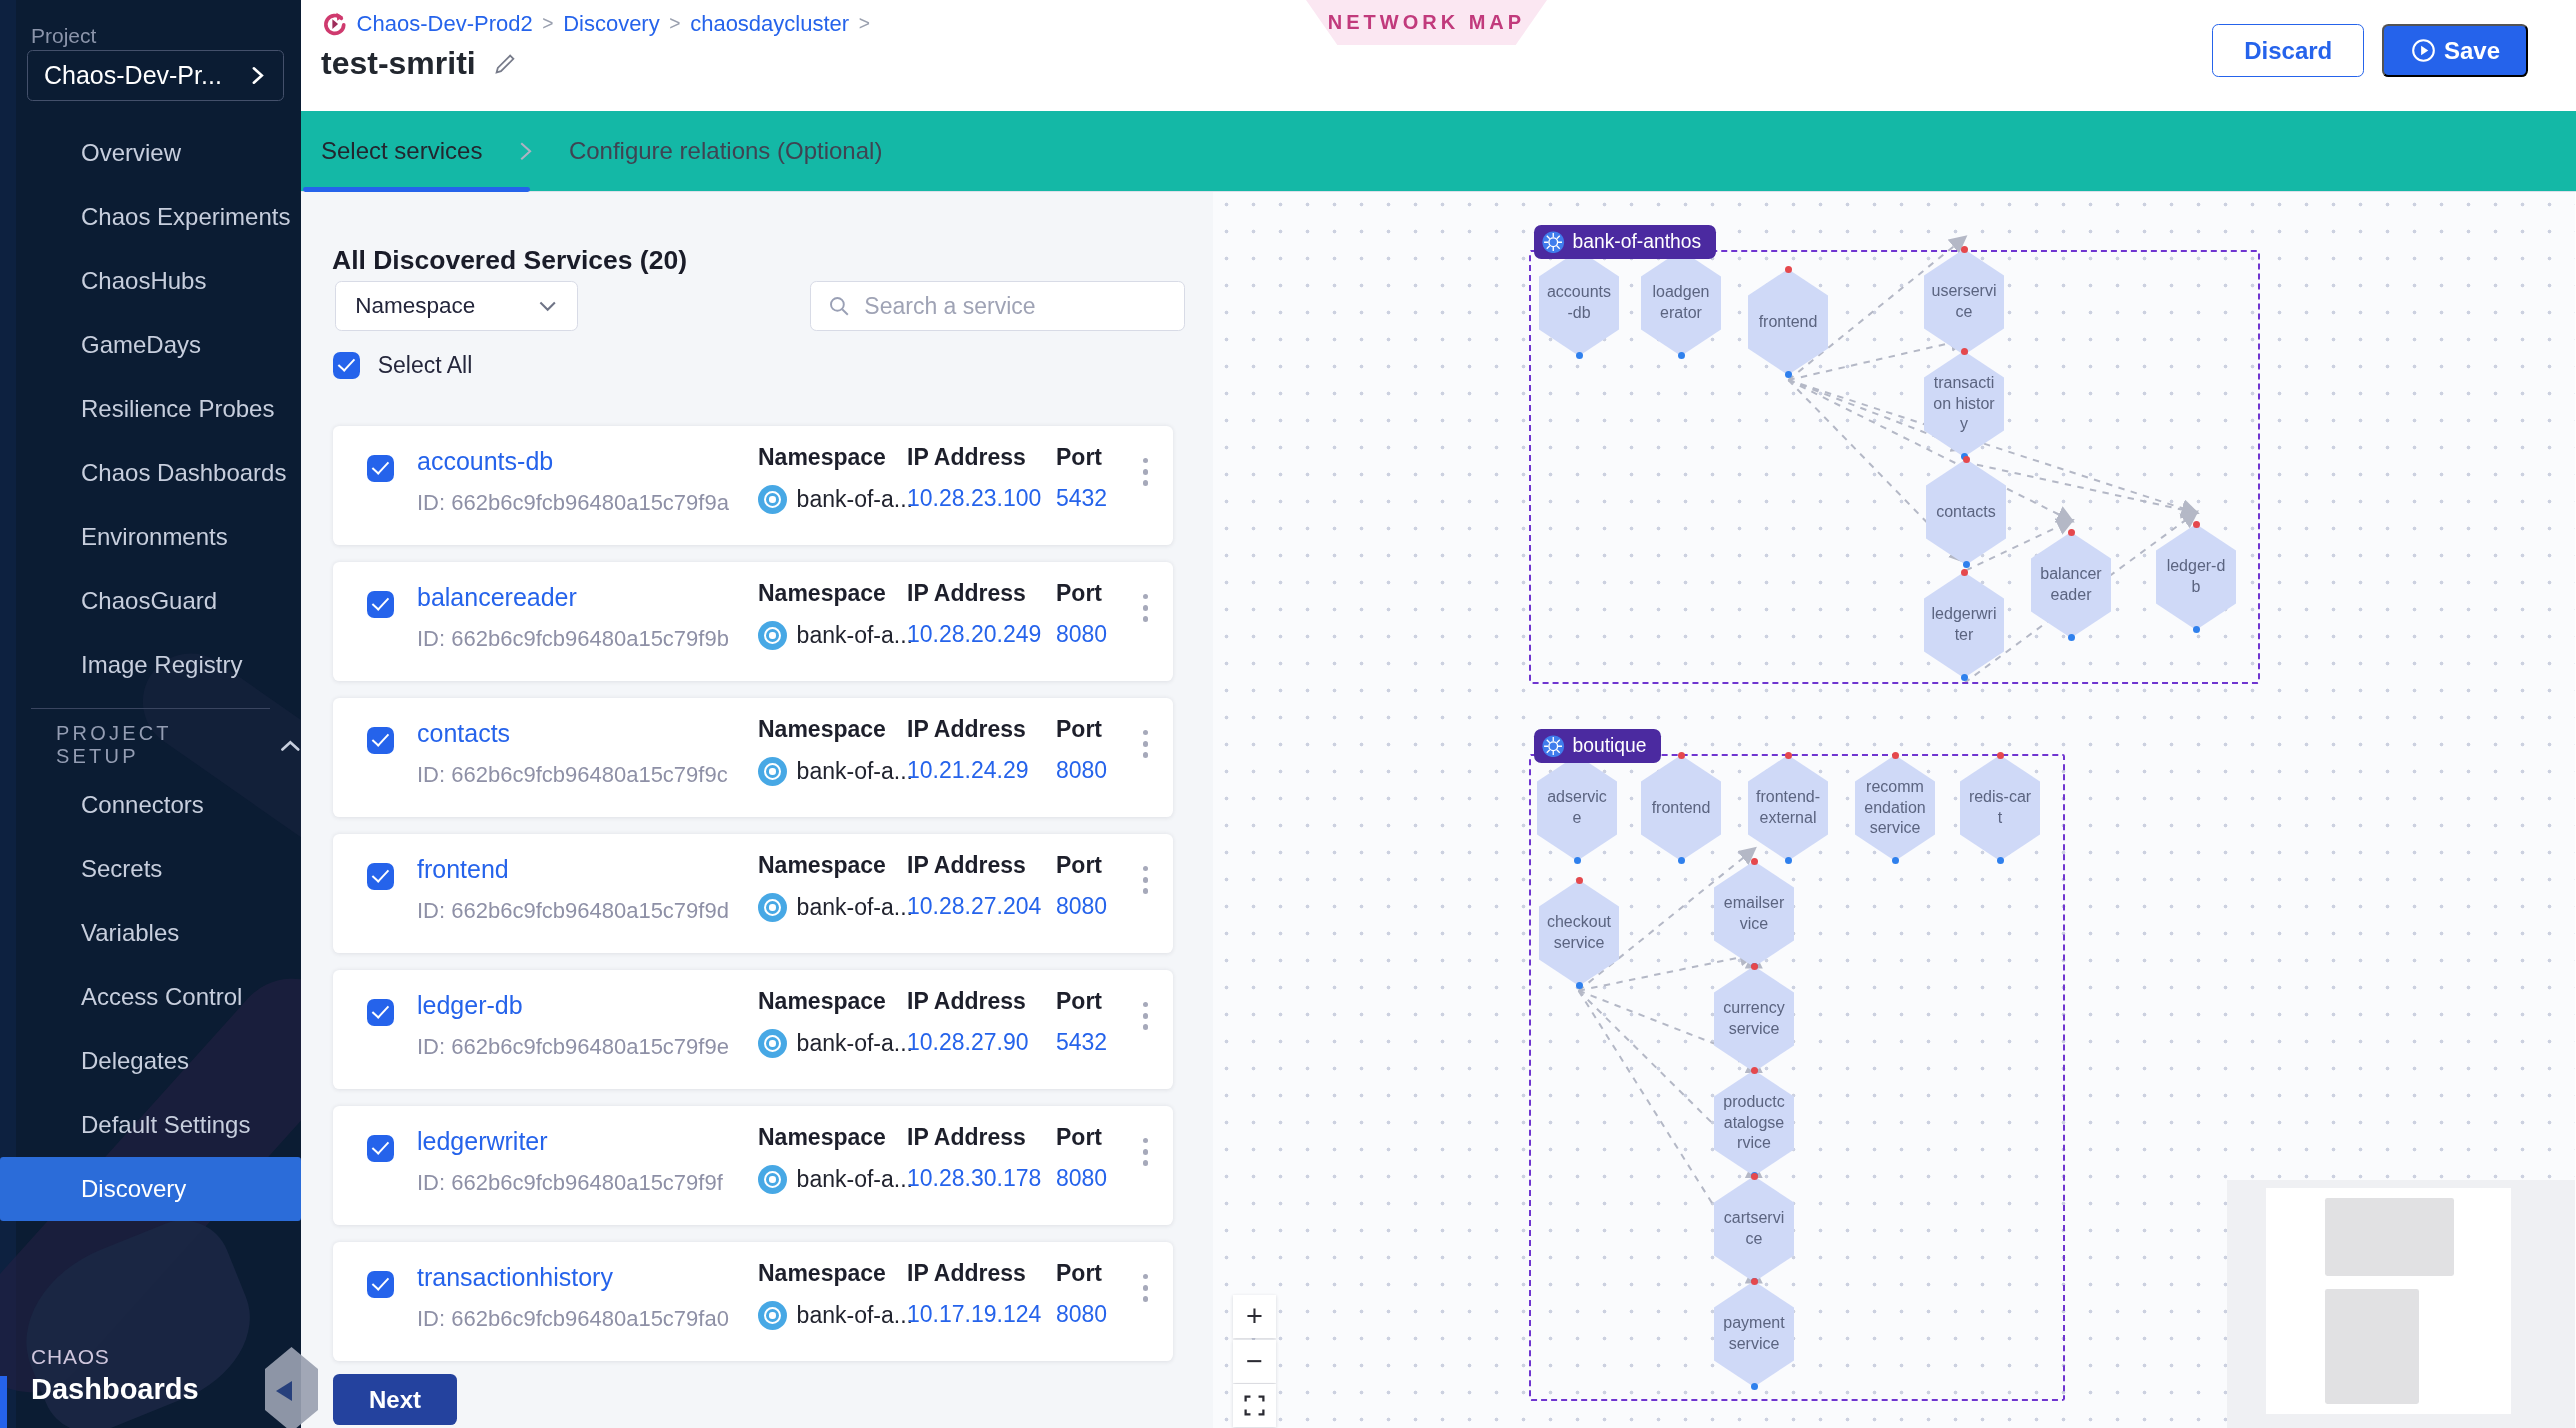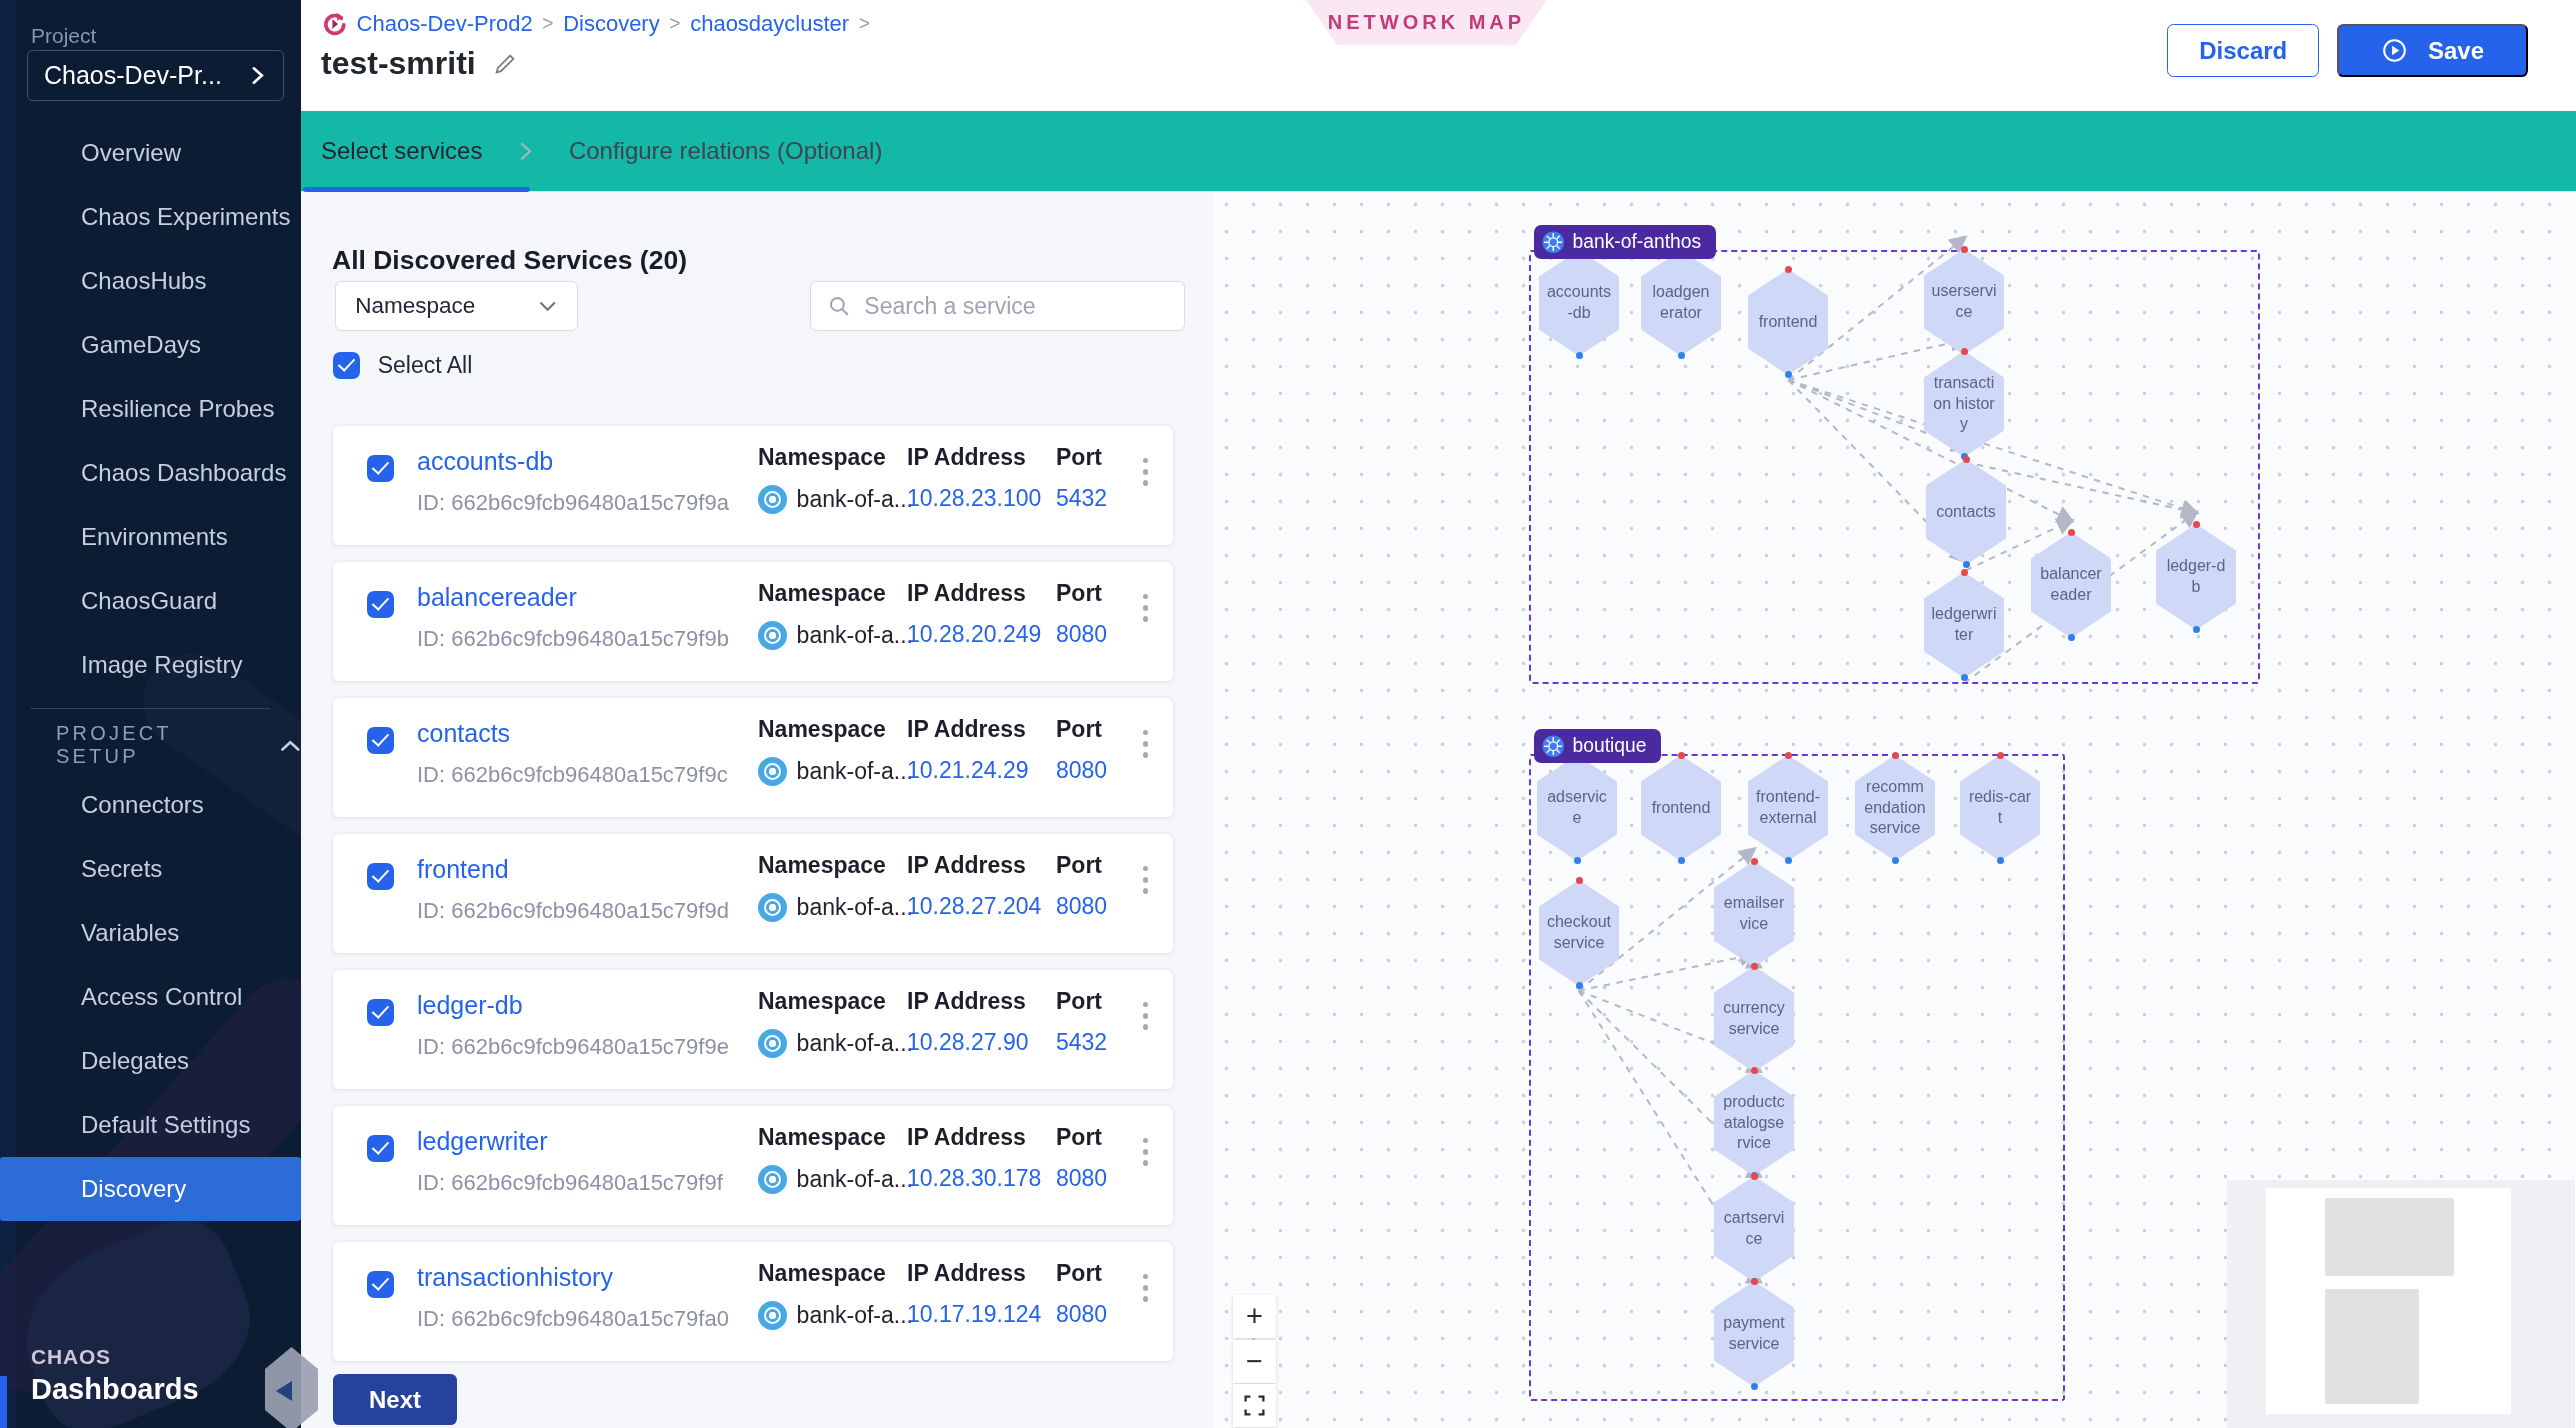--- a/index.html
+++ b/index.html
@@ -15,42 +15,42 @@
   .shape3{position:absolute;left:121px;top:723px;width:338px;height:96px;background:#1a2340;opacity:.5;transform:rotate(35deg);border-radius:48px;}
   .proj-label{position:absolute;left:31px;top:24px;font-size:21px;color:#8b94aa;}
   .proj-select{position:absolute;left:27px;top:50px;width:257px;height:51px;border:1.2px solid #44506b;border-radius:5.6px;
                display:flex;align-items:center;justify-content:space-between;padding:0 16px;box-sizing:border-box;color:#fff;font-size:25px;cursor:pointer;}
   .nav{position:absolute;left:0;top:121px;width:100%;}
   .nav-item{height:64px;display:flex;align-items:center;padding-left:81px;font-size:24px;color:#c7cedd;cursor:pointer;position:relative;z-index:2;}
   .nav-item.active{background:var(--active-nav);color:#fff;border-radius:3.2px;}
   .nav-divider{height:0.8px;background:#3a4560;margin:11.3px 31px 8px 31px;}
   .nav-section{height:56px;display:flex;align-items:center;gap:21px;padding-left:56px;font-size:20px;letter-spacing:3.2px;color:#949db3;}
   .side-footer{position:absolute;left:31px;bottom:22.5px;z-index:2;}
-  .side-footer .f1{font-size:21px;color:#cfc6dd;letter-spacing:0.8px;font-weight:bold;}
+  .side-footer .f1{font-size:21px;color:#cfc6dd;letter-spacing:0.8px;}
   .side-footer .f2{font-size:29px;color:#fff;font-weight:700;margin-top:3.2px;}
   .collapse-hex{position:absolute;left:265px;top:1347px;width:53px;height:85px;background:#99a0b0;opacity:.92;z-index:6;
                 clip-path:polygon(50% 0,100% 26%,100% 74%,50% 100%,0 74%,0 26%);}
   .collapse-tri{position:absolute;left:276px;top:1381px;width:0;height:0;z-index:7;
                 border-top:10.4px solid transparent;border-bottom:10.4px solid transparent;border-right:16px solid #27407c;}
   .blue-strip{position:absolute;left:0;top:1376px;width:7.2px;height:52px;background:var(--accent);z-index:7;}
   
   .topbar{position:absolute;left:301px;top:0;width:2275px;height:111px;background:#fff;border-bottom:0.8px solid #e1e3ec;z-index:3;}
   .crumbs{position:absolute;left:20px;top:11.3px;display:flex;align-items:center;gap:9.6px;font-size:22px;}
   .crumb-link{color:var(--accent);cursor:pointer;}
   .crumb-sep{color:#9aa0af;font-size:19.3px;}
   .page-title-row{position:absolute;left:20px;top:45px;display:flex;align-items:center;gap:17.7px;}
   .page-title{font-size:32px;font-weight:600;color:#22272f;}
   .ribbon{position:absolute;left:1005px;top:0;width:241px;height:45px;background:var(--pink-bg);
           clip-path:polygon(0 0,100% 0,87% 100%,13% 100%);display:flex;align-items:center;justify-content:center;}
   .ribbon span{font-size:20px;font-weight:700;letter-spacing:4px;color:var(--pink-text);}
   .hdr-actions{position:absolute;right:48px;top:24px;display:flex;gap:17.7px;}
   .btn-discard{height:53px;padding:0 31px;border:1.6px solid var(--accent);border-radius:6.4px;background:#fff;color:var(--accent);
                font-size:24px;font-weight:600;display:flex;align-items:center;cursor:pointer;}
-  .btn-save{height:53px;padding:0 42px;border-radius:6.4px;background:var(--accent);color:#fff;font-size:24px;font-weight:700;
-            display:flex;align-items:center;gap:20px;cursor:pointer;justify-content:flex-end;}
+  .btn-save{height:53px;padding:0 26px;border-radius:6.4px;background:var(--accent);color:#fff;font-size:24px;font-weight:700;
+            display:flex;align-items:center;gap:7px;cursor:pointer;justify-content:flex-end;}
   
   .tabsbar{position:absolute;left:301px;top:111px;width:2275px;height:80px;background:#14b8a6;border-bottom:0.8px solid #dde0ea;z-index:3;}
   .tabs-inner{position:absolute;left:20px;top:0;height:100%;display:flex;align-items:center;gap:32px;}
   .tab{font-size:24px;color:#3f4352;cursor:pointer;}
   .tab.active{color:#23262f;font-weight:500;}
   .tab-underline{position:absolute;left:2.4px;bottom:-0.8px;width:227px;height:4.8px;background:var(--accent);border-radius:2.4px;}
   
   .main{position:absolute;left:301px;top:191px;width:2275px;height:1237px;}
   .list-pane{position:absolute;left:0;top:0;width:912px;height:1237px;background:#f4f6f9;}
   .map-pane{position:absolute;left:912px;top:0;width:1362px;height:1237px;background:#fafbfd;

